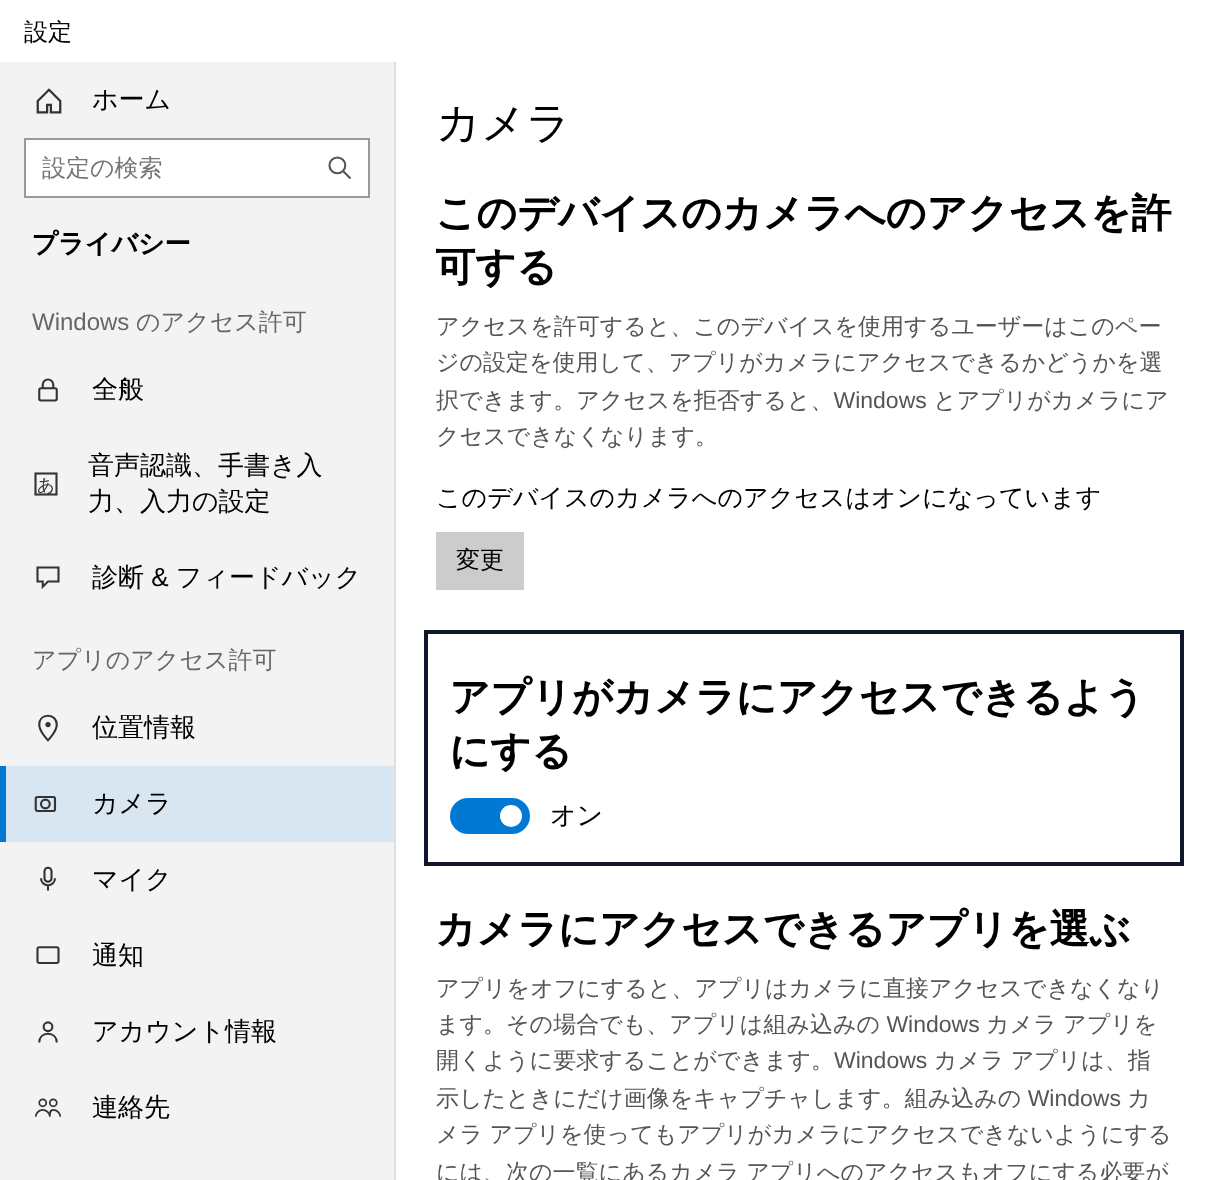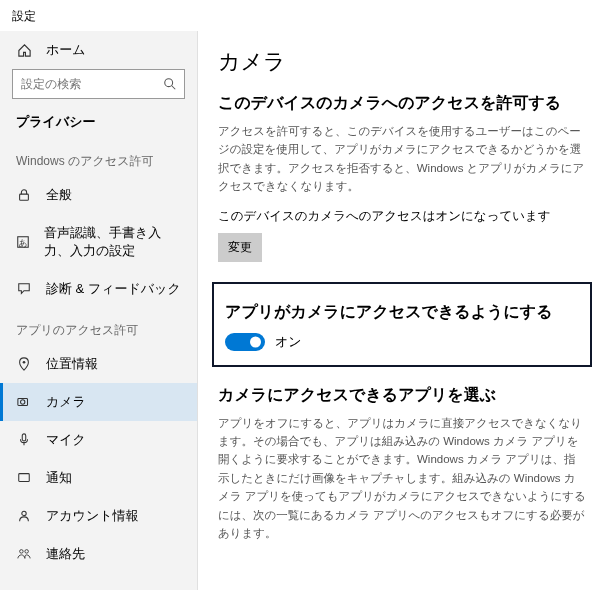--- a/index.html
+++ b/index.html
@@ -84,21 +84,21 @@
   padding: 16px 26px 10px 20px;
   overflow-y: auto;
   background: #fff;
 }
 .page-title {
   font-size: 22px;
   font-weight: 400;
   margin-bottom: 16px;
 }
 .h2 {
-  font-size: 16px;
+  font-size: 20px;
   font-weight: 600;
   margin: 6px 0 8px;
 }
 .desc {
   font-size: 11.5px;
   color: #555;
   line-height: 1.6;
   margin-bottom: 10px;
 }
 .status { font-size: 12.5px; margin: 12px 0 8px; }

